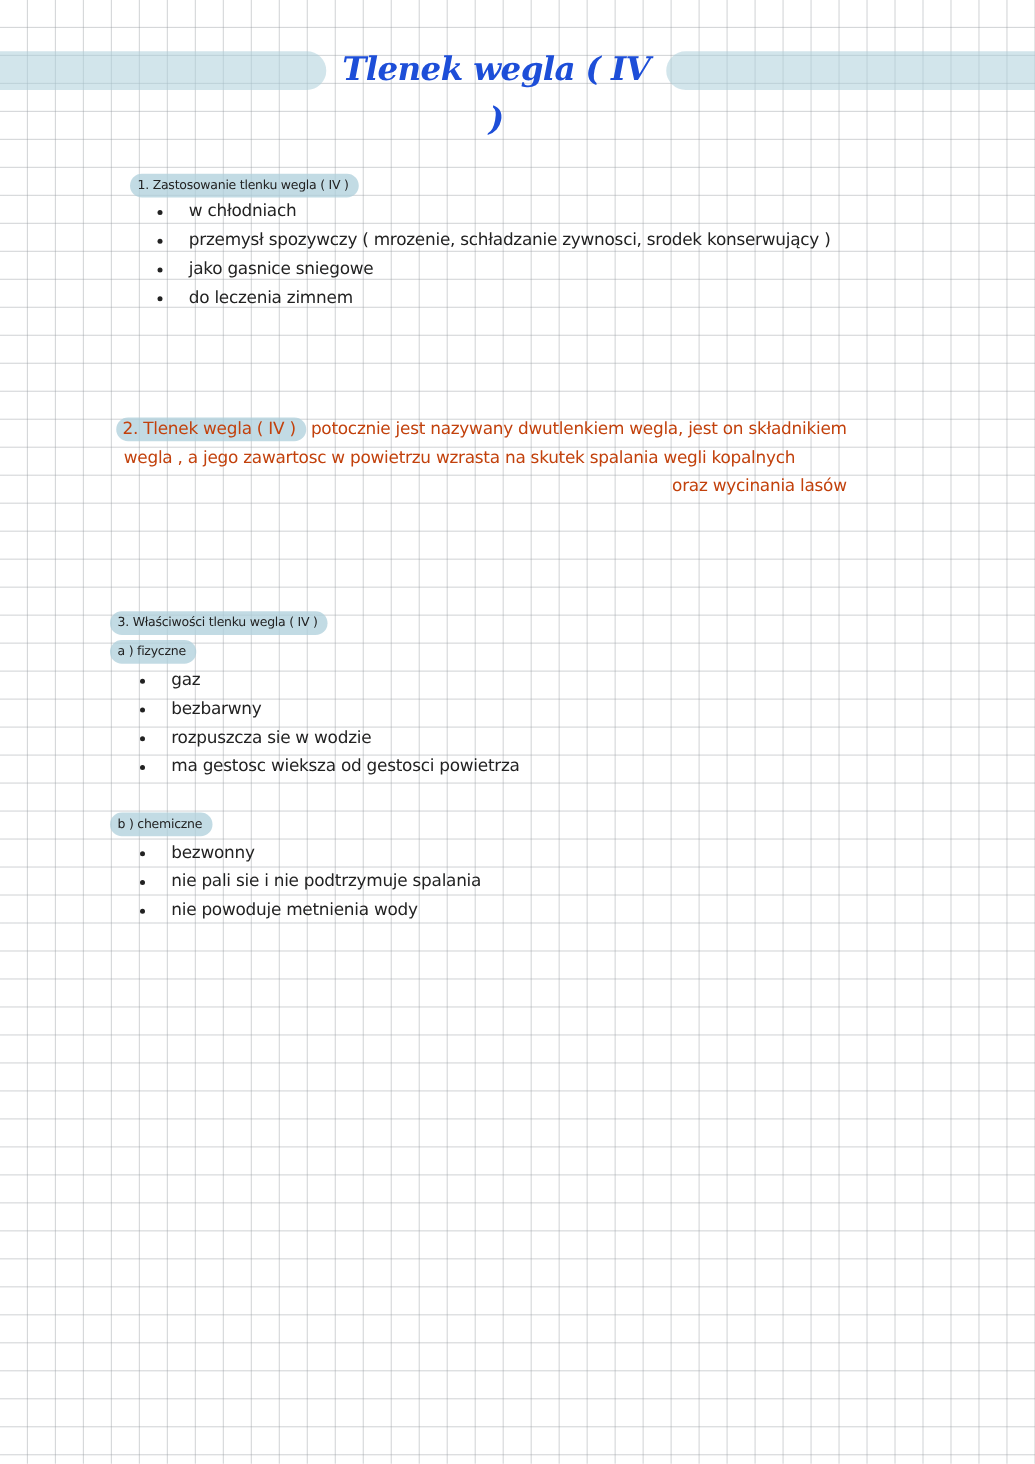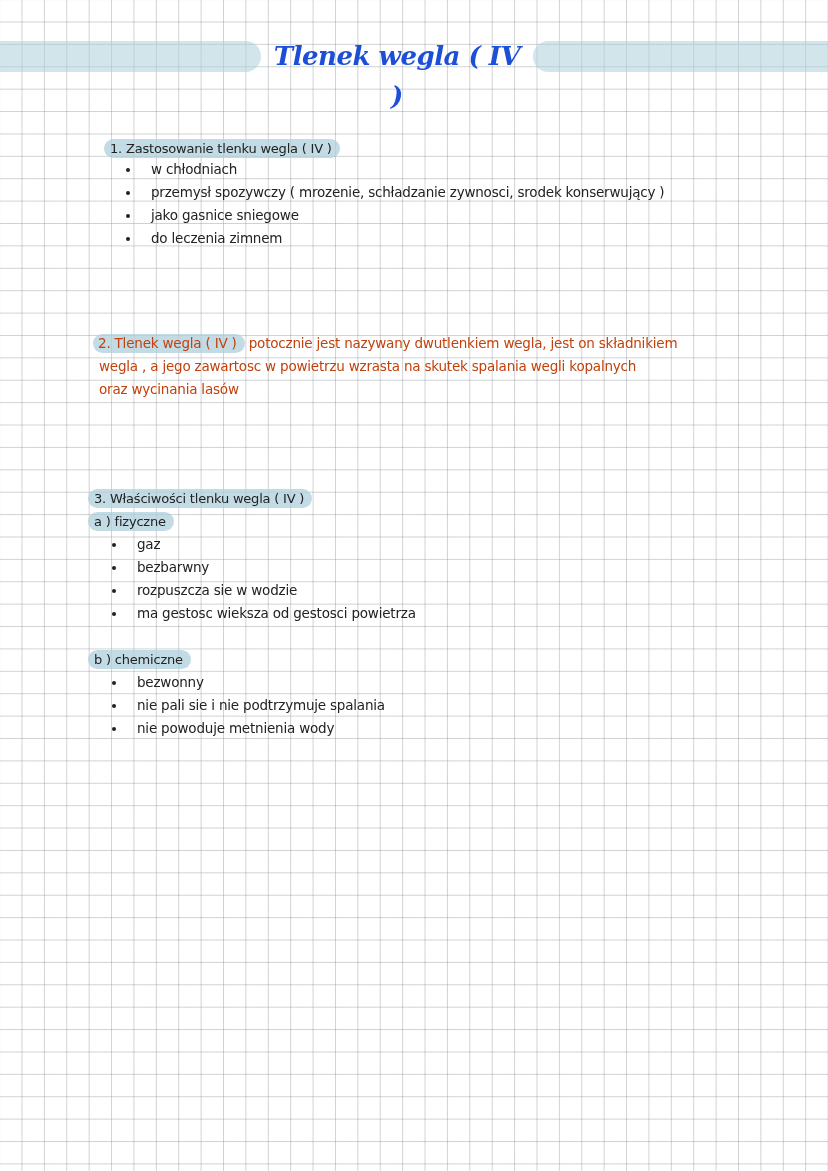--- a/index.html
+++ b/index.html
@@ -45,21 +45,21 @@
       font-family: "DejaVu Serif", serif;
       font-style: italic;
       font-weight: bold;
       font-size: 26px;
       letter-spacing: -0.5px;
       color: #1d4ed8;
       line-height: 40px;
     }
     .text {
       position: absolute;
-      font-size: 13px;
+      font-size: 10px;
       line-height: 23px;
       color: #222;
       white-space: nowrap;
       letter-spacing: -0.2px;
     }
     .hl {
       background: rgba(173, 207, 219, 0.75);
       border-radius: 10px;
       padding: 0 8px 0 6px;
       display: inline-block;
@@ -119,21 +119,21 @@
   </li>
   <li style="padding-left:25px;">
     <span class="bullet-dot" style="left:0;"></span>
     <span>do leczenia zimnem</span>
   </li>
 </ul>
 
 <div class="para" style="top:332px; left:93px;">
   <span class="line"><span class="hl" style="padding-left:5px;">2. Tlenek wegla ( IV )</span><span> potocznie jest nazywany dwutlenkiem wegla, jest on składnikiem</span></span>
   <span class="line" style="padding-left:6px;">wegla , a jego zawartosc w powietrzu wzrasta na skutek spalania wegli kopalnych</span>
-  <span class="line" style="padding-left:6px;">oraz wycinania lasów</span>
+  <span class="line" style="padding-left:6px;text-align:right;">oraz wycinania lasów</span>
 </div>
 
 <div class="text" style="top:487px; left:88px;">
   <span class="hl">3. Właściwości tlenku wegla ( IV )</span>
 </div>
 <div class="text" style="top:510px; left:88px;">
   <span class="hl">a ) fizyczne</span>
 </div>
 <ul class="bullet-list" style="top:533px; left:112px;">
   <li style="padding-left:25px;">

